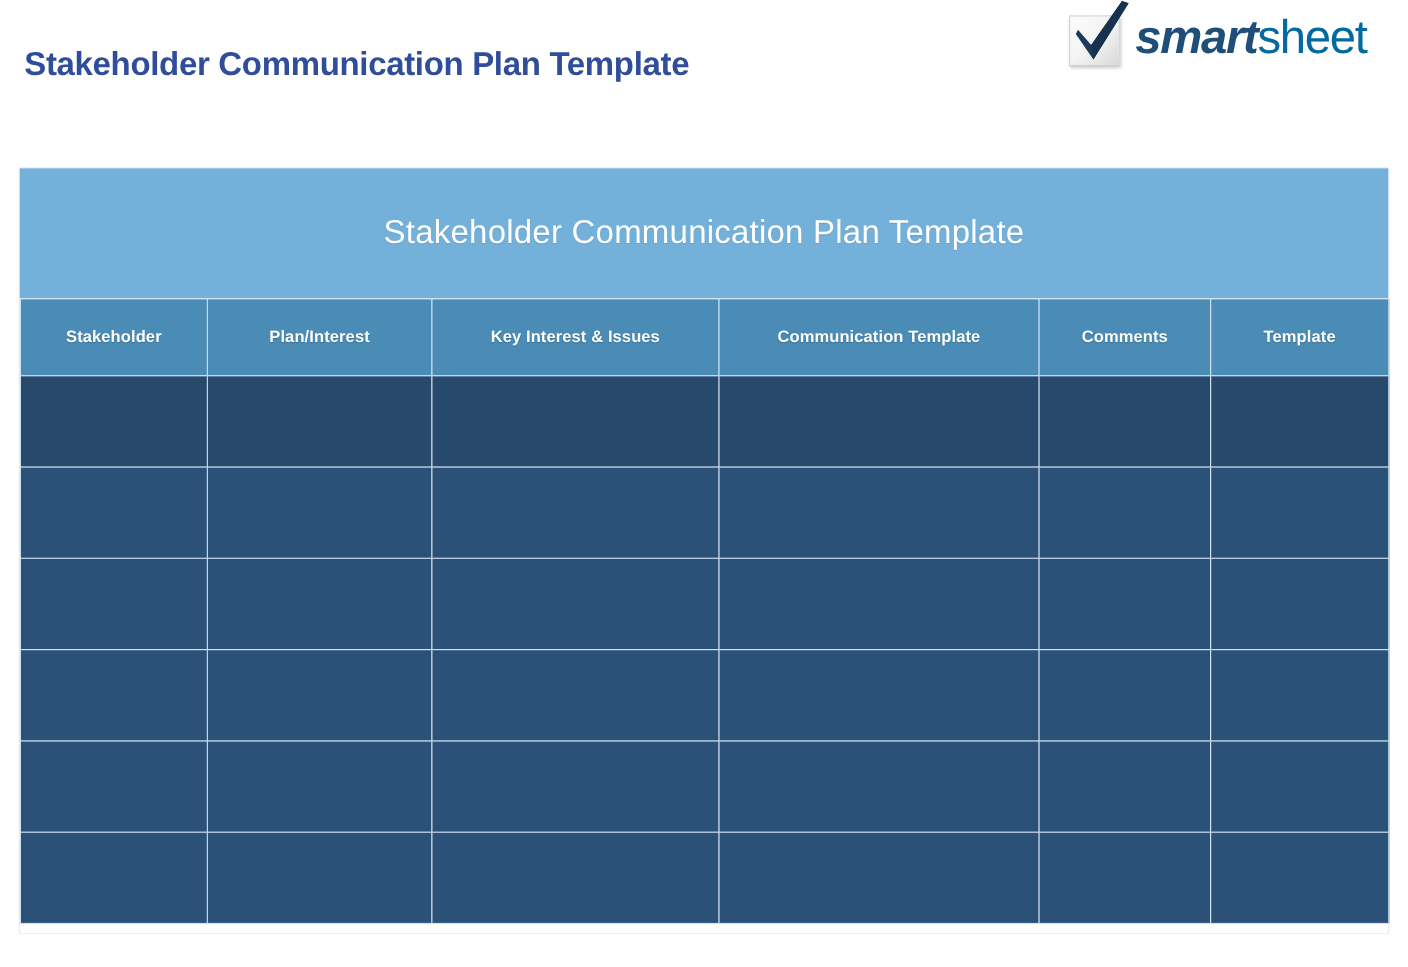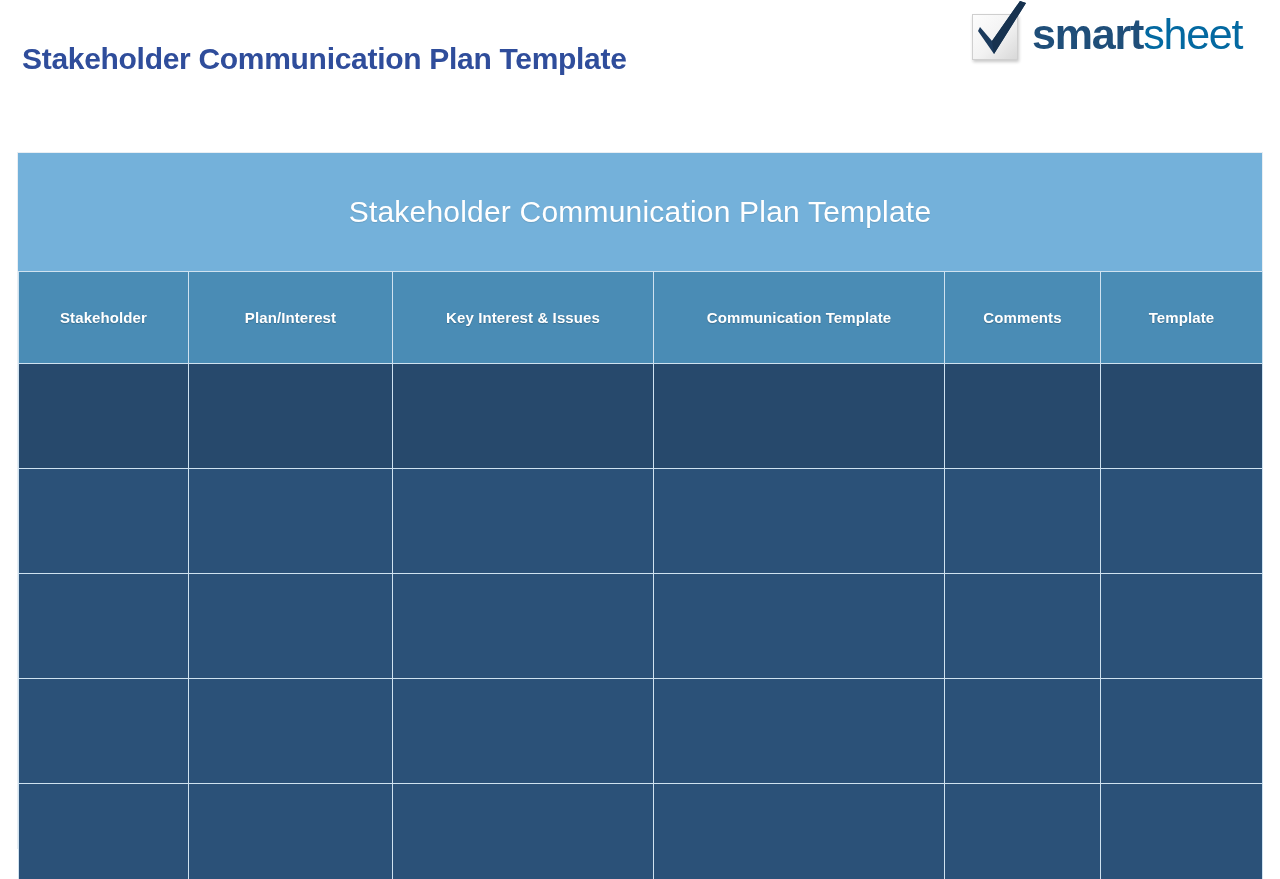--- a/index.html
+++ b/index.html
@@ -71,20 +71,21 @@
   #logo-wordmark {
     font-size: 43px;
     line-height: 1;
     margin-left: 6px;
     white-space: nowrap;
     letter-spacing: -1.2px;
   }
   .wm-smart {
     color: #1f4e79;
     font-weight: bold;
+    font-style: italic;
   }
   .wm-sheet {
     color: #0369a1;
     font-weight: normal;
   }
 
   
   #plan-table {
     position: absolute;
     left: 18px;
@@ -111,21 +112,21 @@
   }
 
   #table-grid {
     width: 100%;
     border-collapse: collapse;
     table-layout: fixed;
   }
   #table-grid th,
   #table-grid td {
     border: 1px solid #cfe2f0;
-    padding: 11px;
+    padding: 0;
   }
   #table-grid thead th {
     height: 69px;
     background: #4a8cb5;
     color: #ffffff;
     font-size: 15px;
     font-weight: bold;
     text-align: center;
     vertical-align: middle;
     text-shadow: 0 1px 1px rgba(0,0,0,0.22);

